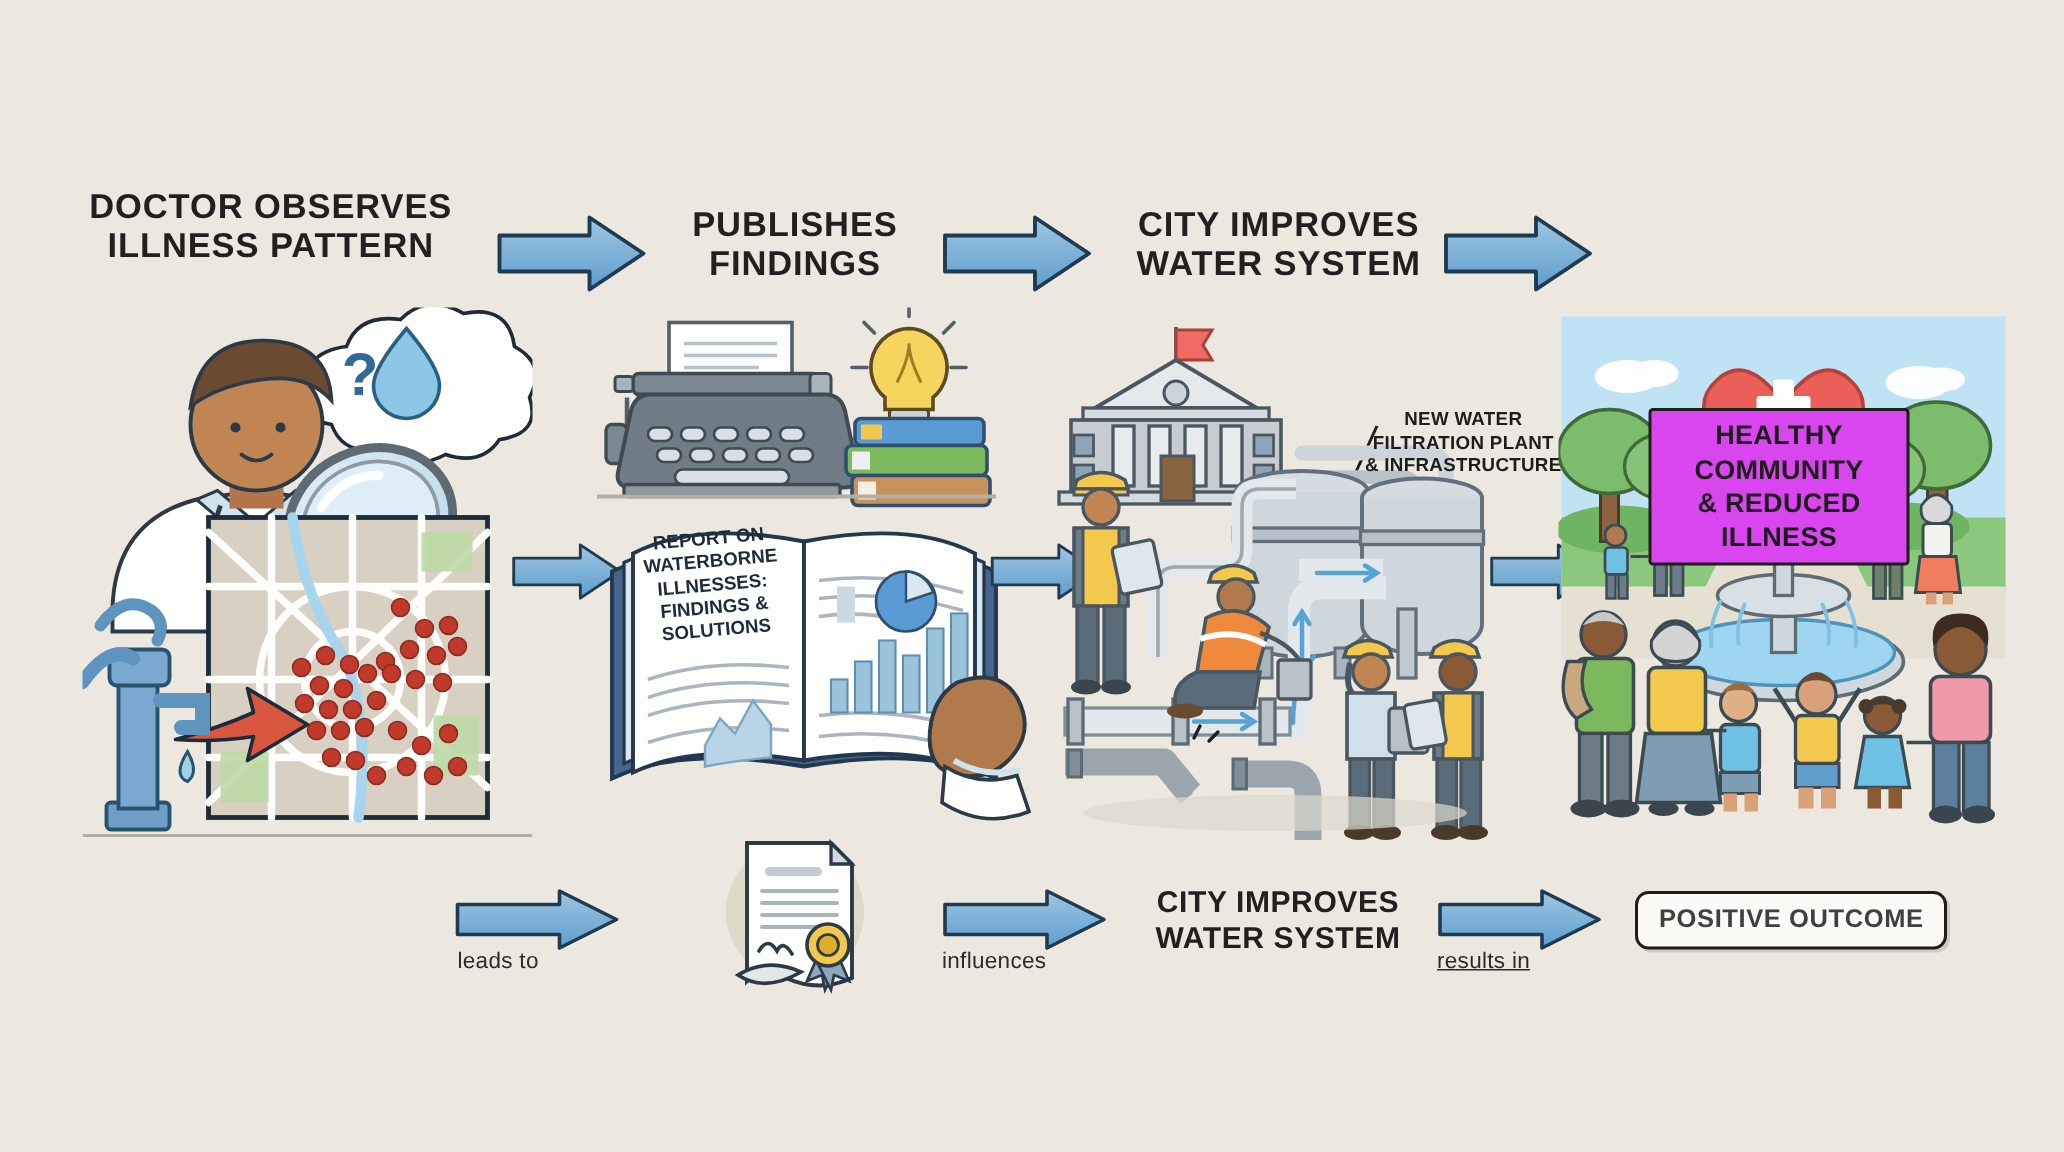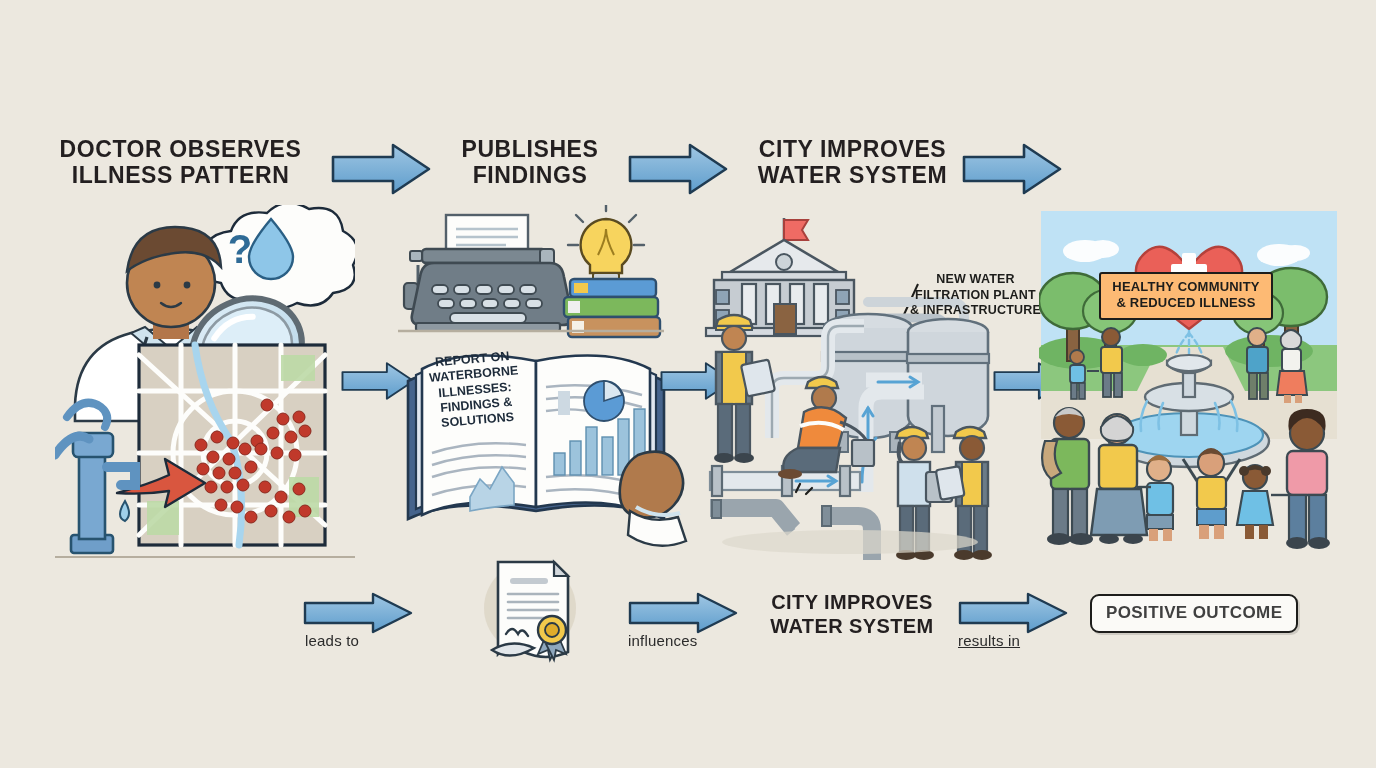--- a/index.html
+++ b/index.html
@@ -65,26 +65,26 @@
     font-weight:700;
     font-size:12.5px;
     line-height:1.25;
     letter-spacing:.2px;
     text-align:center;
     color:#1d1d1b;
     white-space:pre-line;
   }
   .scene-badge{
     position:absolute;
-    background:#fdba74;
+    background:#d946ef;
     border:2px solid #1d1d1b;
     border-radius:3px;
     padding:5px 9px 6px;
     font-weight:700;
-    font-size:13px;
+    font-size:18px;
     line-height:1.25;
     letter-spacing:.2px;
     text-align:center;
     color:#1d1d1b;
     white-space:pre-line;
   }
   .book-title{
     position:absolute;
     font-weight:700;
     font-size:12.5px;
@@ -93,21 +93,21 @@
     color:#1d2b3a;
     white-space:pre-line;
     transform:rotate(-5deg);
   }
 </style>
 </head>
 <body>
 
 <div class="stage">
 
-  <div class="step-title" style="left:48px;top:136px;width:265px;">DOCTOR OBSERVES
+  <div class="step-title" style="left:48px;top:124px;width:265px;">DOCTOR OBSERVES
 ILLNESS PATTERN</div>
 
   <div class="arrow" style="left:331px;top:143px;">
     <svg width="100" height="52" viewBox="0 0 100 52">
       <defs>
           <linearGradient id="ag1" x1="0" y1="0" x2="0" y2="1">
         <stop offset="0" stop-color="#9fc6e3"></stop>
             <stop offset="1" stop-color="#5e9dcc"></stop>
       </linearGradient>
         </defs>

